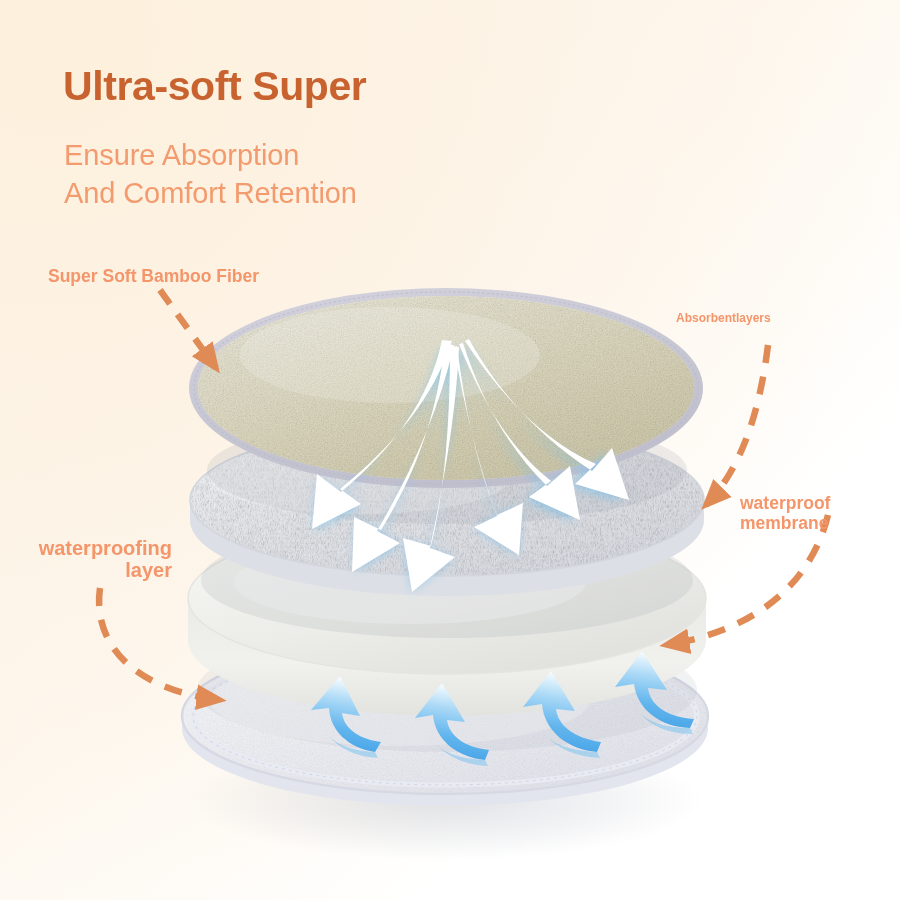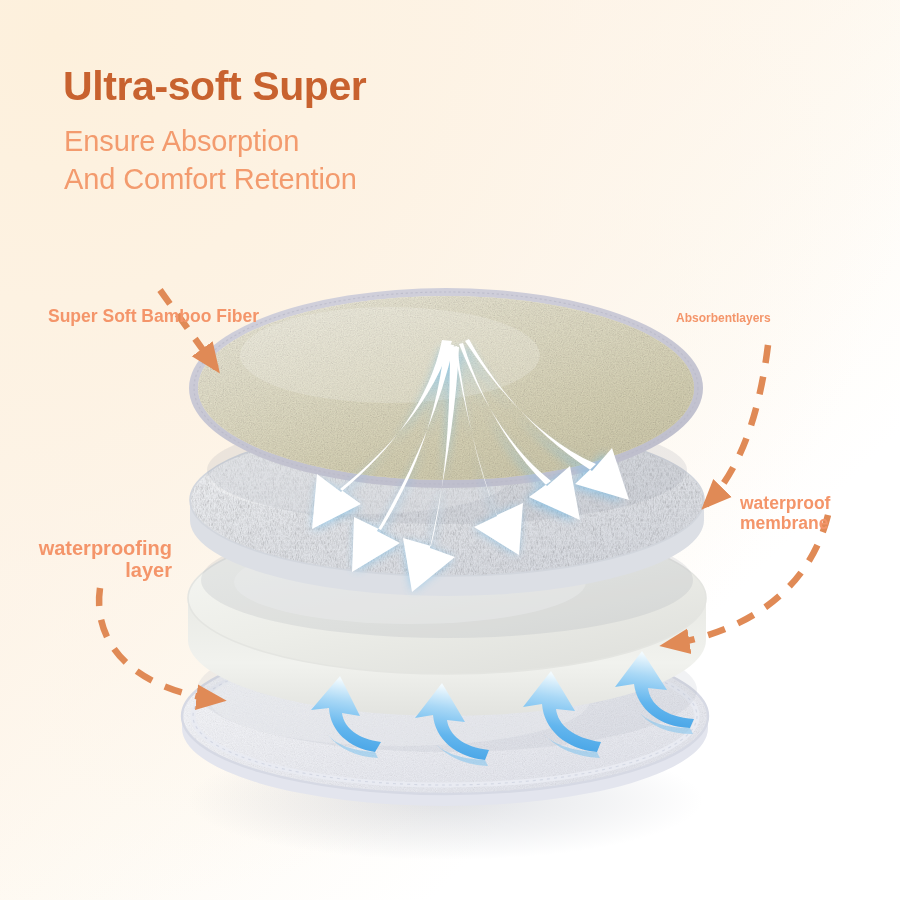--- a/index.html
+++ b/index.html
@@ -15,28 +15,28 @@
       linear-gradient(135deg, #fcefdb 0%, #fdf3e6 26%, #fefaf3 52%, #ffffff 74%, #ffffff 100%);
   }
 
   
   .title{
     position:absolute;left:63px;top:66px;
     font-size:41px;font-weight:bold;letter-spacing:-0.4px;
     color:#c8622f;white-space:nowrap;line-height:1;
   }
   .subtitle{
-    position:absolute;left:64px;top:122px;
+    position:absolute;left:64px;top:136px;
     font-size:29px;font-weight:normal;line-height:1.32;
     color:#f39b6e;white-space:pre-line;letter-spacing:-0.1px;
   }
 
   
   .label{position:absolute;color:#f4956a;font-weight:bold;line-height:1.12;}
-  #lbl-bamboo{left:48px;top:267px;font-size:17.5px;white-space:nowrap;margin-top:40px;}
+  #lbl-bamboo{left:48px;top:267px;font-size:17.5px;white-space:nowrap;}
   #lbl-absorbent{left:676px;top:312px;font-size:12px;white-space:nowrap;}
   #lbl-membrane{left:740px;top:494px;font-size:17.5px;white-space:pre-line;}
   #lbl-waterproofing{left:30px;top:537px;font-size:20px;white-space:pre-line;text-align:right;width:142px;}
 
   
   .layer-svg{position:absolute;left:0;top:0;width:900px;height:900px;}
   #svg-pads{z-index:2;}
   #svg-flow{z-index:3;}
   #svg-callouts{z-index:5;}
   .txt-layer{position:relative;z-index:6;}

